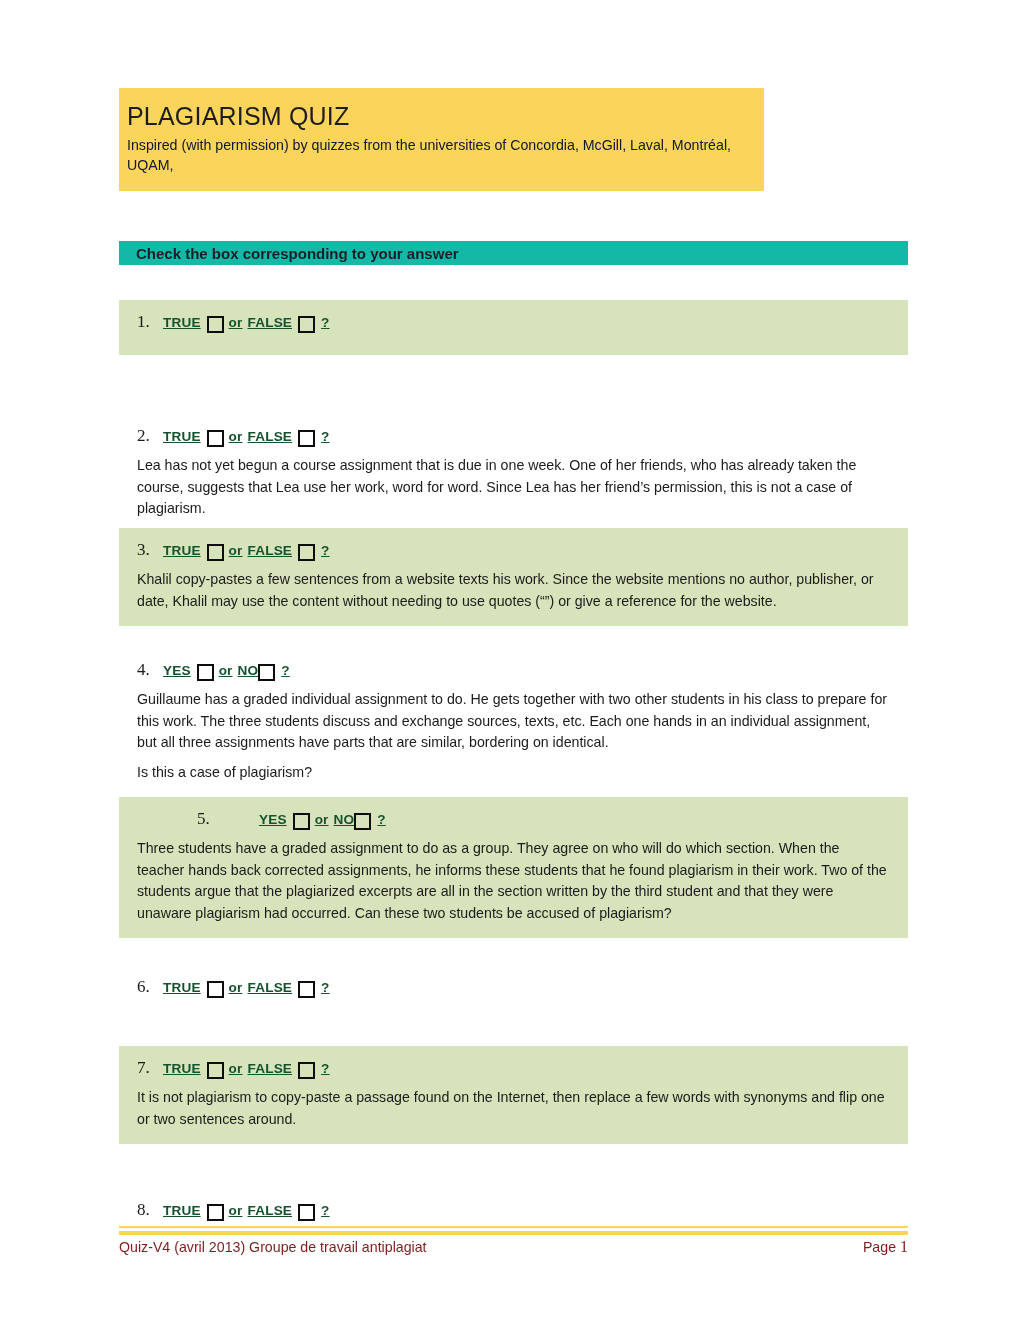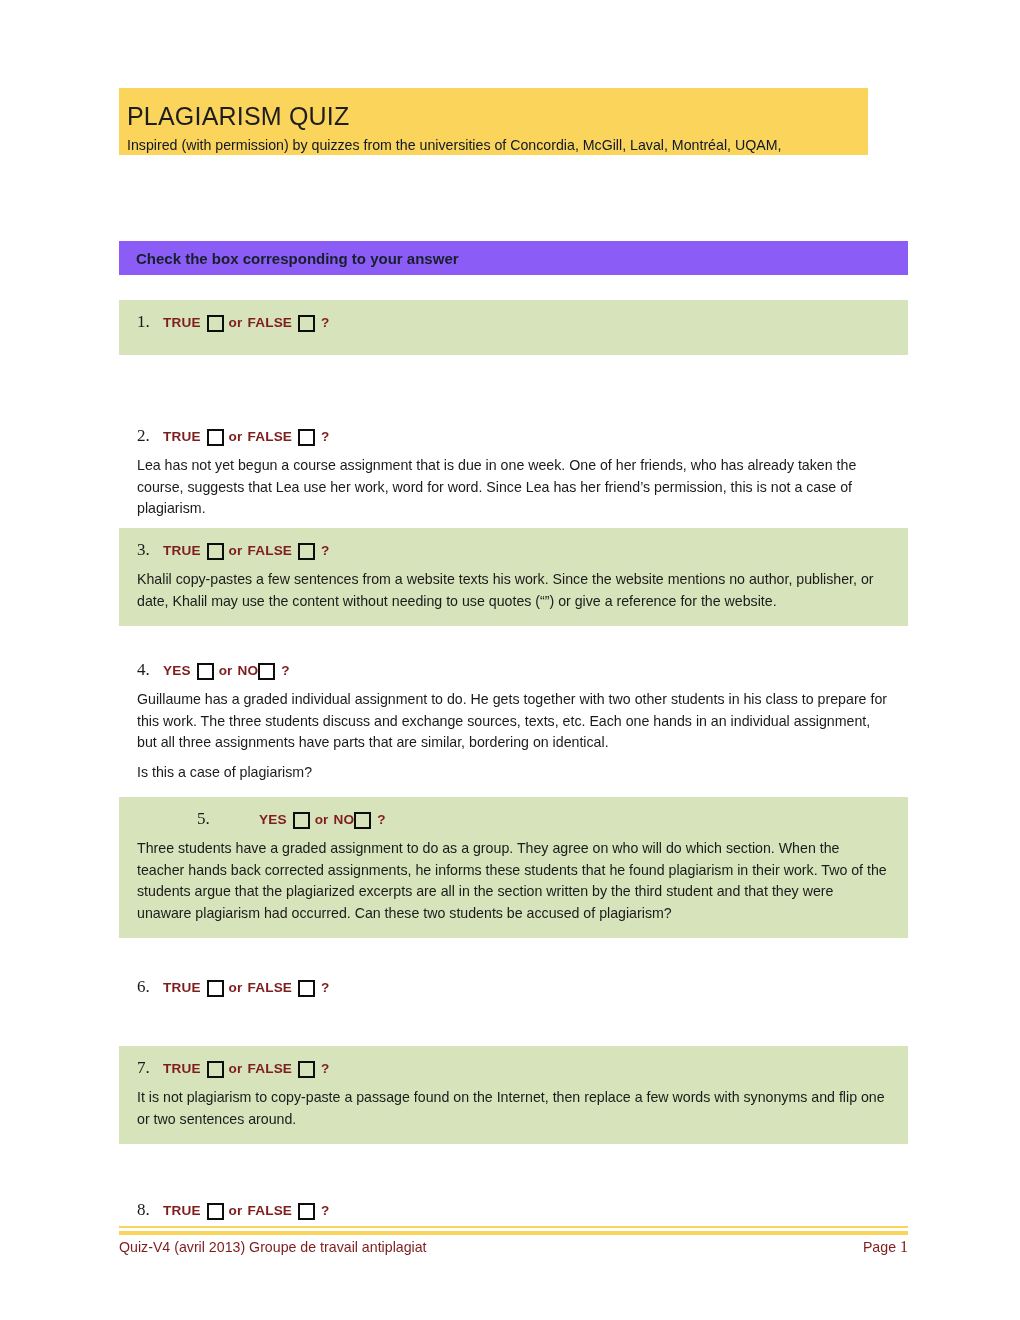--- a/index.html
+++ b/index.html
@@ -21,23 +21,23 @@
     left: 0; top: 0;
     width: 1020px;
     height: 1320px;
   }
 
   
   .header-banner {
     position: absolute;
     left: 119px;
     top: 88px;
-    width: 749px;
+    width: 645px;
     background: #FBD45C;
-    padding: 14px 0 0 0;
+    padding: 14px 0 16px 0;
     box-sizing: border-box;
   }
   .header-title {
     font-size: 25px;
     font-weight: 400;
     letter-spacing: 0.2px;
     color: #1d1d1d;
     margin: 0 0 4px 8px;
     line-height: 1.15;
     font-family: "Liberation Sans", sans-serif;
@@ -48,22 +48,22 @@
     color: #0f172a;
     margin: 0 14px 0 8px;
   }
 
   
   .instruction-bar {
     position: absolute;
     left: 119px;
     top: 241px;
     width: 789px;
-    height: 34px;
-    background: #8b5cf6;
+    height: 24px;
+    background: #14b8a6;
     display: flex;
     align-items: center;
     box-sizing: border-box;
   }
   .instruction-text {
     font-size: 15px;
     font-weight: bold;
     color: #17202a;
     margin-left: 17px;
   }
@@ -92,23 +92,24 @@
     min-width: 26px;
     display: inline-block;
   }
   .q-head.indented { padding-left: 60px; }
   .q-head.indented .q-num { min-width: 62px; }
 
   .q-optline {
     font-size: 13.6px;
     font-weight: bold;
     letter-spacing: 0.15px;
-    color: #7f1d1d;
+    color: #14532d;
     display: inline-flex;
-    align-items: flex-end;
+    align-items: center;
+    text-decoration: underline;
   }
   .opt-word { display: inline-block; }
   .cbox {
     display: inline-block;
     width: 13px;
     height: 13px;
     border: 2px solid #0d0d0d;
     background: transparent;
     position: relative;
     top: 2px;

